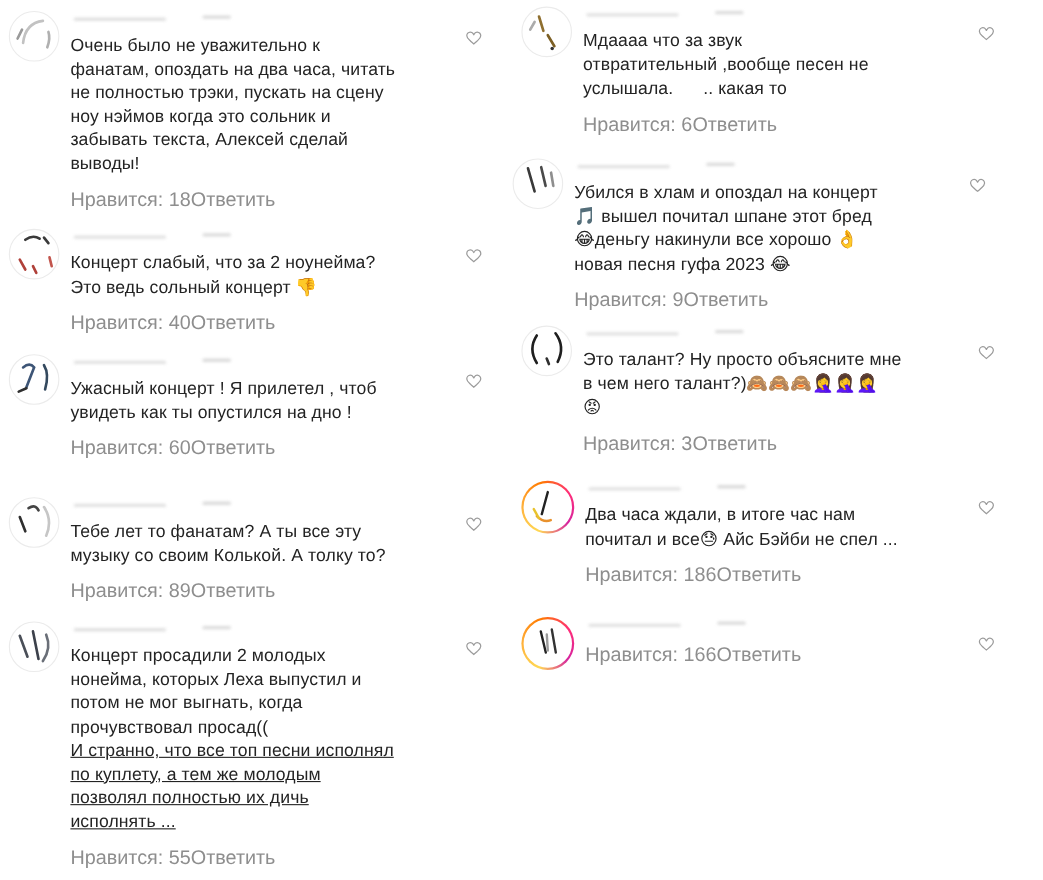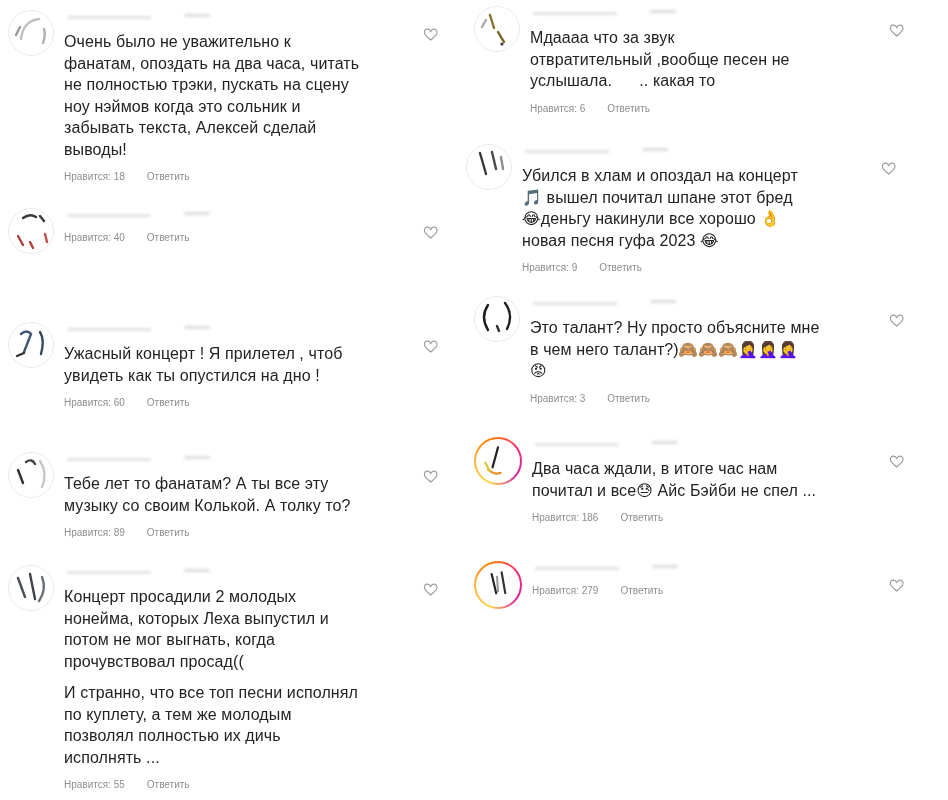--- a/index.html
+++ b/index.html
@@ -15,22 +15,22 @@
   .scribble{display:block;width:100%;height:100%;}
   .scribble path{fill:none;stroke-linecap:round;stroke-width:2.4;}
   .body{width:372px;}
   .smudge{position:relative;height:10px;margin:3px 0 8px 0;}
   .smudge::before{content:"";position:absolute;left:3px;top:3px;width:84px;height:3px;
                   background:#d7d7d7;border-radius:3px;filter:blur(1.6px);opacity:.75;}
   .smudge::after{content:"";position:absolute;left:120px;top:1px;width:26px;height:3px;
                  background:#cccccc;border-radius:3px;filter:blur(1.6px);opacity:.7;}
   .text{font-size:16px;line-height:21.5px;color:#232323;white-space:pre-line;
         letter-spacing:.1px;}
-  .text-2{margin-top:10px;}
-  .meta{margin-top:11px;display:flex;gap:22px;font-size:10px;color:#8e8e8e;}
+  .text-2{text-decoration:underline;}
+  .meta{margin-top:11px;display:flex;font-size:18px;color:#8e8e8e;}
   .likes,.reply{cursor:pointer;}
   .heart{position:absolute;left:414px;top:16px;width:17px;height:17px;cursor:pointer;}
   .heart path{fill:none;stroke:#9b9b9b;stroke-width:1.6;}
   
   .c-l1{left:8px;top:10px}  .c-l2{left:8px;top:208px} .c-l3{left:8px;top:322px}
   .c-l4{left:8px;top:452px} .c-l5{left:8px;top:565px}
   .c-r1{left:474px;top:6px}   .c-r2{left:466px;top:144px} .c-r3{left:474px;top:296px}
   .c-r4{left:474px;top:437px} .c-r5{left:474px;top:561px}
 </style>
 </head>
@@ -69,20 +69,22 @@
       <svg class="scribble" viewBox="0 0 44 44">
         <path d="M14 9 q7 -5 13 -1" stroke="#3a3a3a"></path>
         <path d="M31 7 l4 5" stroke="#3a3a3a"></path>
         <path d="M9 27 l5 9" stroke="#b0413a"></path>
         <path d="M21 33 l3 6" stroke="#b0413a"></path>
         <path d="M36 25 l2 8" stroke="#c2554d"></path>
       </svg>
     </div>
     <div class="body">
       <div class="smudge"></div>
+      <div class="text">Концерт слабый, что за 2 ноунейма?
+Это ведь сольный концерт 👎</div>
       <div class="meta">
         <span class="likes">Нравится: 40</span>
         <span class="reply">Ответить</span>
       </div>
     </div>
     <svg class="heart" viewBox="0 0 24 24">
       <path d="M16.79 4.4a4.7 4.7 0 0 1 4.46 4.93c0 2.9-2.5 4.69-4.9 6.82-2.37 2.12-3.65 3.28-4.06 3.55-.45-.29-2.02-1.72-4.06-3.55-2.4-2.16-4.89-3.96-4.89-6.82A4.7 4.7 0 0 1 7.78 4.4a3.97 3.97 0 0 1 3.47 1.83c.79 1.11.92 1.67 1.05 1.67s.27-.56 1.05-1.67a3.94 3.94 0 0 1 3.44-1.83z"></path>
     </svg>
   </div>
 
@@ -259,21 +261,21 @@
         <svg class="scribble" viewBox="0 0 44 44">
           <path d="M15 10 l5 21" stroke="#222" stroke-width="2"></path>
           <path d="M26 8 l4 23" stroke="#333" stroke-width="2"></path>
           <path d="M21 13 l1 16" stroke="#9a9a9a" stroke-width="2"></path>
         </svg>
       </div>
     </div>
     <div class="body">
       <div class="smudge"></div>
       <div class="meta">
-        <span class="likes">Нравится: 279</span>
+        <span class="likes">Нравится: 166</span>
         <span class="reply">Ответить</span>
       </div>
     </div>
     <svg class="heart" viewBox="0 0 24 24">
       <path d="M16.79 4.4a4.7 4.7 0 0 1 4.46 4.93c0 2.9-2.5 4.69-4.9 6.82-2.37 2.12-3.65 3.28-4.06 3.55-.45-.29-2.02-1.72-4.06-3.55-2.4-2.16-4.89-3.96-4.89-6.82A4.7 4.7 0 0 1 7.78 4.4a3.97 3.97 0 0 1 3.47 1.83c.79 1.11.92 1.67 1.05 1.67s.27-.56 1.05-1.67a3.94 3.94 0 0 1 3.44-1.83z"></path>
     </svg>
   </div>
 
 </div>
 

